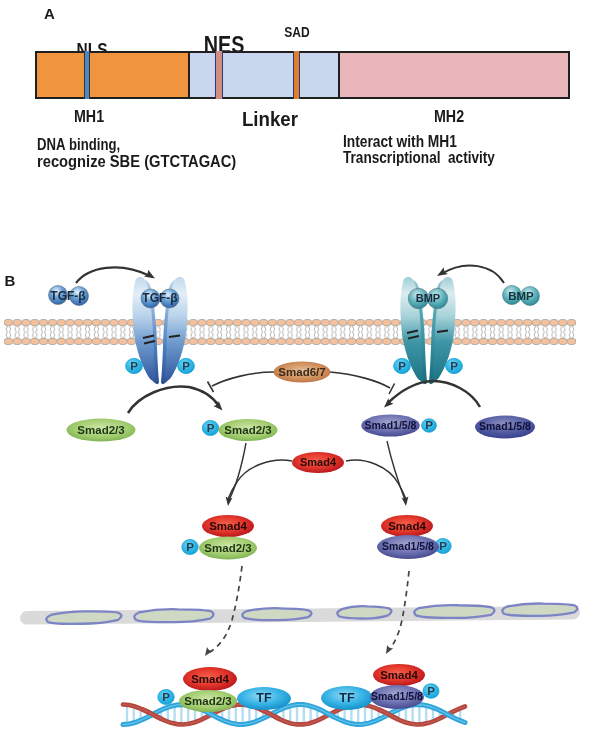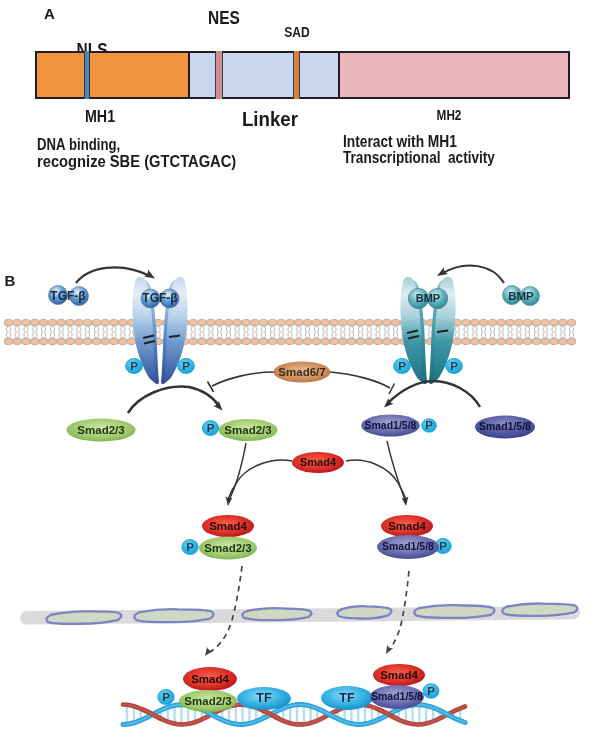--- a/index.html
+++ b/index.html
@@ -13,35 +13,35 @@
 .sq89{transform:scaleX(0.89)}
 .sqL{transform-origin:left center}
 .stripe{position:absolute;top:51px;height:48px}
 </style>
 </head>
 <body>
 <div id="page">
 
   <div class="lbl" style="left:44px;top:4.5px;font-size:15px">A</div>
   <div class="lbl ctr" style="left:91.5px;top:40px;font-size:18px"><span class="sq86">NLS</span></div>
-  <div class="lbl ctr" style="left:224px;top:8px;font-size:18px"><span class="sq86">NES</span></div>
+  <div class="lbl ctr" style="left:224px;top:32px;font-size:23px"><span class="sq86">NES</span></div>
   <div class="lbl ctr" style="left:297px;top:24px;font-size:14px"><span class="sq86">SAD</span></div>
 
   <div style="position:absolute;left:35px;top:51px;width:535px;height:48px;display:flex">
     <div style="width:155px;background:#f0943e;border:2px solid #1f1f1f;box-sizing:border-box"></div>
     <div style="width:150px;background:#c8d7ee;border:2px solid #1f1f1f;border-left:none;box-sizing:border-box"></div>
     <div style="width:230px;background:#e9b6bb;border:2px solid #1f1f1f;border-left:none;box-sizing:border-box"></div>
   </div>
   <div class="stripe" style="left:83.5px;width:6.5px;background:#4e87c5;border-left:1.2px solid #333;border-right:1.2px solid #333;box-sizing:border-box"></div>
   <div class="stripe" style="left:215px;width:7.5px;background:#d28e85;border-left:1.8px solid #2b3a6b;border-right:1.8px solid #2b3a6b;box-sizing:border-box"></div>
   <div class="stripe" style="left:293px;width:7px;background:#dd7f2f;border-left:1.5px solid #2b3a6b;border-right:1.5px solid #2b3a6b;box-sizing:border-box"></div>
 
-  <div class="lbl ctr" style="left:100px;top:107px;font-size:17px"><span class="sq84">MH1</span></div>
+  <div class="lbl ctr" style="left:89px;top:107px;font-size:17px"><span class="sq84">MH1</span></div>
   <div class="lbl ctr" style="left:270px;top:107px;font-size:21px"><span class="sq89">Linker</span></div>
-  <div class="lbl ctr" style="left:448.5px;top:107px;font-size:14px"><span class="sq84">MH2</span></div>
+  <div class="lbl ctr" style="left:448.5px;top:107px;font-size:17px"><span class="sq84">MH2</span></div>
 
   <div class="lbl sqL" style="left:37px;top:136px;font-size:16px;transform:scaleX(0.82)">DNA&nbsp;binding,</div>
   <div class="lbl sqL" style="left:37px;top:152.5px;font-size:16px;transform:scaleX(0.92)">recognize SBE (GTCTAGAC)</div>
   <div class="lbl sqL" style="left:343px;top:133px;font-size:16px;transform:scaleX(0.86)">Interact with MH1</div>
   <div class="lbl sqL" style="left:343px;top:148.5px;font-size:16px;transform:scaleX(0.85)">Transcriptional&nbsp;&nbsp;activity</div>
 
   <div class="lbl" style="left:4.5px;top:271.5px;font-size:15px">B</div>
 <svg width="600" height="485" viewBox="0 0 600 485" style="position:absolute;left:0;top:250px">
 <defs>
 <radialGradient id="gBlueSphere" cx="42%" cy="30%" r="72%">

